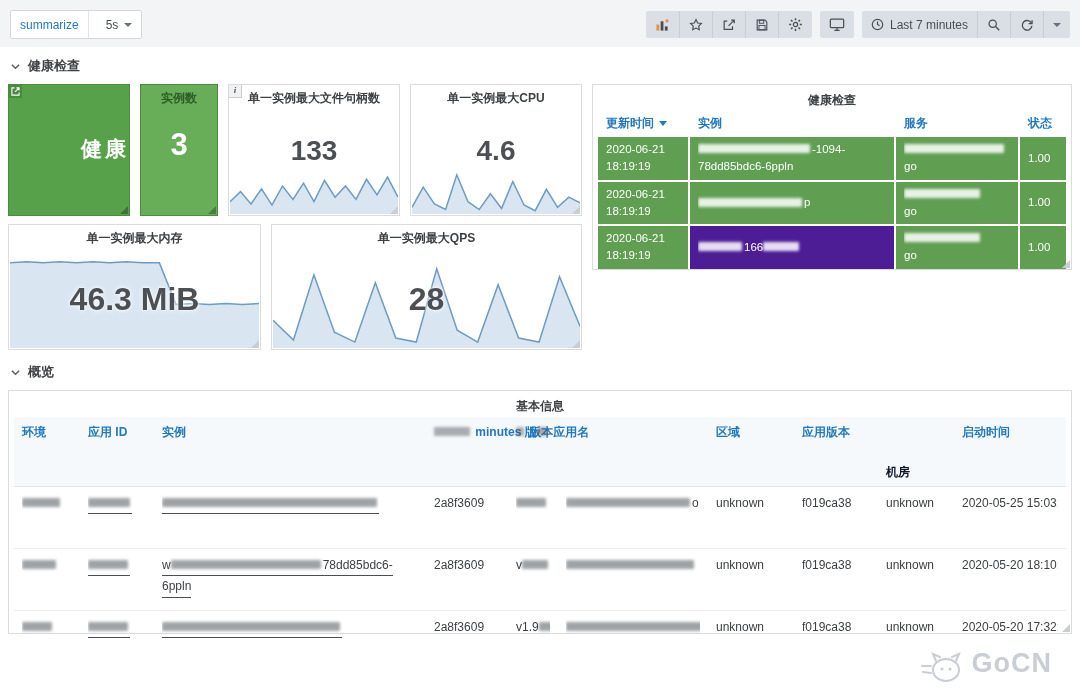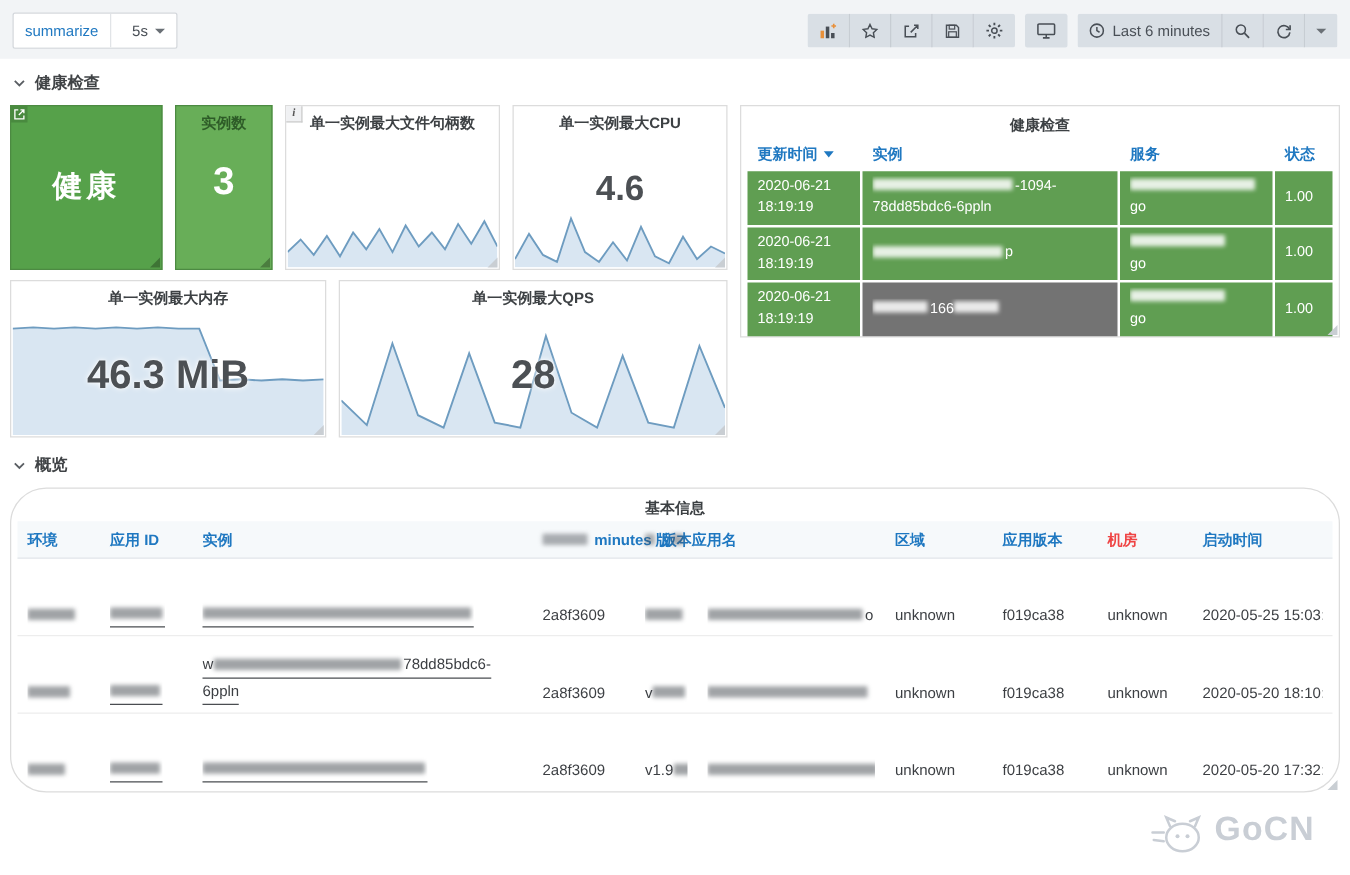--- a/index.html
+++ b/index.html
@@ -45,21 +45,21 @@
   
   .panel { position:relative; background:#fff; border:1px solid #dcdcdc; }
   .panel::after { content:""; position:absolute; right:1px; bottom:1px; width:0; height:0;
     border-left:8px solid transparent; border-bottom:8px solid #c9ced3; }
   .panel.green::after { border-bottom-color:rgba(0,0,0,.28); }
   .ptitle { height:24px; line-height:26px; text-align:center; font-size:12px; font-weight:700;
     color:#3d4144; white-space:nowrap; overflow:hidden; }
   .panel.green { border-color:#4c8a42; color:#fff; }
   .ptitle.on-green { color:rgba(10,40,10,.62); }
   .big-val { position:absolute; top:50%; left:0; right:0; transform:translateY(-55%);
-    text-align:center; font-size:24px; font-weight:700; letter-spacing:3px; color:#fff; }
+    text-align:right; font-size:21px; font-weight:700; letter-spacing:3px; color:#fff; }
   .gval { text-align:center; font-size:31px; font-weight:700; color:#fff; margin-top:18px; }
 
   .corner { position:absolute; top:0; left:0; width:13px; height:13px; z-index:2;
     background:rgba(0,0,0,.14); text-align:center; line-height:12px; }
   .corner.info-c { background:#f0f1f3; border-right:1px solid #ccc; border-bottom:1px solid #ccc;
     color:#555; font:italic 700 9px "Liberation Serif",serif; }
   .corner svg { display:block; margin:2px auto 0; }
 
   
   .spark { position:absolute; overflow:hidden; }
@@ -76,28 +76,28 @@
   .ht-grid { display:grid; grid-template-columns:90px 1fr 122px 46px; gap:2px; }
   .hth { font-size:12px; font-weight:700; padding:4px 8px 3px; white-space:nowrap; }
   .sort-caret { display:inline-block; margin-left:5px; width:0; height:0; vertical-align:middle;
     border-left:4px solid transparent; border-right:4px solid transparent; border-top:5px solid currentColor; }
   .hrow { margin-top:2px; }
   .hrow .hcell { color:#fff; font-size:11.5px; line-height:1.5; padding:4px 8px; min-height:41px;
     display:flex; flex-direction:column; justify-content:center; overflow:hidden; }
   .hrow .line { white-space:nowrap; overflow:hidden; }
 
   
-  .ipanel { margin:2px 8px 0; height:244px; padding:2px 5px;border-radius:29px; }
+  .ipanel { margin:2px 8px 0; height:244px; padding:2px 5px; }
   .it-grid { display:grid; grid-template-columns:66px 74px 272px 82px 50px 150px 86px 84px 76px 1fr; }
   #it-head { border-bottom:1px solid #e2e6ea; background:#f6f9fb; }
   .ith { font-size:12px; font-weight:700; padding:7px 8px 5px; white-space:nowrap; overflow:visible; }
   .irow { border-bottom:1px solid #ededed; }
   .irow:last-child { border-bottom:none; }
   .icell { padding:6px 8px; font-size:12px; color:#3c3f43; line-height:1.7; min-height:61px;
-    display:flex; flex-direction:column; justify-content:flex-end; overflow:hidden; }
+    display:flex; flex-direction:column; justify-content:flex-start; overflow:hidden; }
   .icell .line { white-space:nowrap; overflow:hidden; }
   .icell.u .line { border-bottom:1px solid #4a4d51; width:max-content; max-width:100%; }
 
   
   .rb { display:inline-block; height:9px; border-radius:1px; filter:blur(1.8px);
     background:rgba(73,78,84,.52); vertical-align:middle; margin:0 2px 2px 0; }
   .hrow .rb { background:rgba(255,255,255,.85); }
   .ith .rb { background:rgba(73,78,84,.45); }
 
   
@@ -163,21 +163,21 @@
             <rect x="1.5" y="2" width="15" height="9.5" rx="1" fill="none" stroke="#494f56" stroke-width="1.4"></rect>
             <path d="M6 14.5h6M9 11.5v3" stroke="#494f56" stroke-width="1.4" fill="none"></path>
           </svg>
       </button>
       <div class="grp">
         <button class="tbtn">
           <svg width="13" height="13" viewBox="0 0 14 14">
               <circle cx="7" cy="7" r="5.6" fill="none" stroke="#494f56" stroke-width="1.3"></circle>
               <path d="M7 3.8V7l2.3 1.4" fill="none" stroke="#494f56" stroke-width="1.3"></path>
             </svg>
-          <span>Last 6 minutes</span>
+          <span>Last 7 minutes</span>
         </button>
         <button class="tbtn">
           <svg width="14" height="14" viewBox="0 0 16 16">
               <circle cx="6.5" cy="6.5" r="4.2" fill="none" stroke="#494f56" stroke-width="1.4"></circle>
               <path d="M9.8 9.8L14 14" stroke="#494f56" stroke-width="1.6"></path>
             </svg>
         </button>
         <button class="tbtn">
           <svg width="14" height="14" viewBox="0 0 16 16">
               <path d="M13.2 6.2A5.5 5.5 0 1 0 13.6 9" fill="none" stroke="#494f56" stroke-width="1.5"></path>
@@ -217,20 +217,21 @@
         </div>
         <div class="panel pw172">
           <span class="corner info-c">i</span>
           <div class="ptitle">单一实例最大文件句柄数</div>
           <div class="spark bottom">
               <svg viewBox="0 0 100 100" preserveAspectRatio="none">
                 <polygon points="0,100 0.00,78.00 6.25,60.00 12.50,82.00 18.75,55.00 25.00,84.00 31.25,50.00 37.50,74.00 43.75,45.00 50.00,78.00 56.25,40.00 62.50,70.00 68.75,50.00 75.00,74.00 81.25,38.00 87.50,66.00 93.75,34.00 100.00,70.00 100,100" fill="#d9e6f2" stroke="none"></polygon>
                 <polyline points="0.00,78.00 6.25,60.00 12.50,82.00 18.75,55.00 25.00,84.00 31.25,50.00 37.50,74.00 43.75,45.00 50.00,78.00 56.25,40.00 62.50,70.00 68.75,50.00 75.00,74.00 81.25,38.00 87.50,66.00 93.75,34.00 100.00,70.00" fill="none" stroke="#6e9cc0" stroke-width="1.5" vector-effect="non-scaling-stroke"></polyline>
               </svg>
             </div>
+          <div class="sp-val v1">133</div>
         </div>
         <div class="panel pw172">
           <div class="ptitle">单一实例最大CPU</div>
           <div class="spark bottom">
               <svg viewBox="0 0 100 100" preserveAspectRatio="none">
                 <polygon points="0,100 0.00,88.00 6.67,52.00 13.33,82.00 20.00,92.00 26.67,30.00 33.33,78.00 40.00,92.00 46.67,64.00 53.33,90.00 60.00,42.00 66.67,84.00 73.33,94.00 80.00,56.00 86.67,88.00 93.33,70.00 100.00,80.00 100,100" fill="#d9e6f2" stroke="none"></polygon>
                 <polyline points="0.00,88.00 6.67,52.00 13.33,82.00 20.00,92.00 26.67,30.00 33.33,78.00 40.00,92.00 46.67,64.00 53.33,90.00 60.00,42.00 66.67,84.00 73.33,94.00 80.00,56.00 86.67,88.00 93.33,70.00 100.00,80.00" fill="none" stroke="#6e9cc0" stroke-width="1.5" vector-effect="non-scaling-stroke"></polyline>
               </svg>
             </div>
           <div class="sp-val v1">4.6</div>
@@ -287,21 +288,21 @@
                 <div class="line"><span class="rb" style="width: 104px;"></span><span class="pt">p</span></div>
               </div>
               <div class="hcell" style="background: rgb(96, 158, 82);">
                 <div class="line"><span class="rb" style="width: 76px;"></span></div>
                 <div class="line"><span class="pt">go</span></div>
               </div>
               <div class="hcell" style="background: rgb(96, 158, 82);">1.00</div>
             </div>
             <div class="ht-grid hrow">
               <div class="hcell" style="background: rgb(96, 158, 82);">2020-06-21 18:19:19</div>
-              <div class="hcell" style="background: #737373;">
+              <div class="hcell" style="background: #4c1d95;">
                 <div class="line"><span class="rb" style="width: 44px;"></span><span class="pt">166</span><span class="rb" style="width: 36px;"></span></div>
               </div>
               <div class="hcell" style="background: rgb(96, 158, 82);">
                 <div class="line"><span class="rb" style="width: 76px;"></span></div>
                 <div class="line"><span class="pt">go</span></div>
               </div>
               <div class="hcell" style="background: rgb(96, 158, 82);">1.00</div>
             </div>
           </div>
       </div>
@@ -321,21 +322,21 @@
     <div class="ptitle">基本信息</div>
     <div class="it-grid" id="it-head">
         <div class="ith" style="color: rgb(31, 120, 193);"><span class="pt">环境</span></div>
         <div class="ith" style="color: rgb(31, 120, 193);"><span class="pt">应用 ID</span></div>
         <div class="ith" style="color: rgb(31, 120, 193);"><span class="pt">实例</span></div>
         <div class="ith" style="color: rgb(31, 120, 193);"><span class="rb" style="width: 36px;"></span><span class="pt"> minutes 版</span><span class="rb" style="width: 10px;"></span></div>
         <div class="ith" style="color: rgb(31, 120, 193);"><span class="rb" style="width: 8px;"></span><span class="pt"> 版本应用名</span></div>
         <div class="ith" style="color: rgb(31, 120, 193);"></div>
         <div class="ith" style="color: rgb(31, 120, 193);"><span class="pt">区域</span></div>
         <div class="ith" style="color: rgb(31, 120, 193);"><span class="pt">应用版本</span></div>
-        <div class="ith" style="color: #ef4444;"><span class="pt">机房</span></div>
+        <div class="ith" style="color: #0f172a; margin-top: 40px;"><span class="pt">机房</span></div>
         <div class="ith" style="color: rgb(31, 120, 193);"><span class="pt">启动时间</span></div>
       </div>
     <div id="it-body">
         <div class="it-grid irow">
           <div class="icell">
             <div class="line"><span class="rb" style="width: 38px;"></span></div>
           </div>
           <div class="icell u">
             <div class="line"><span class="rb" style="width: 42px;"></span></div>
           </div>

